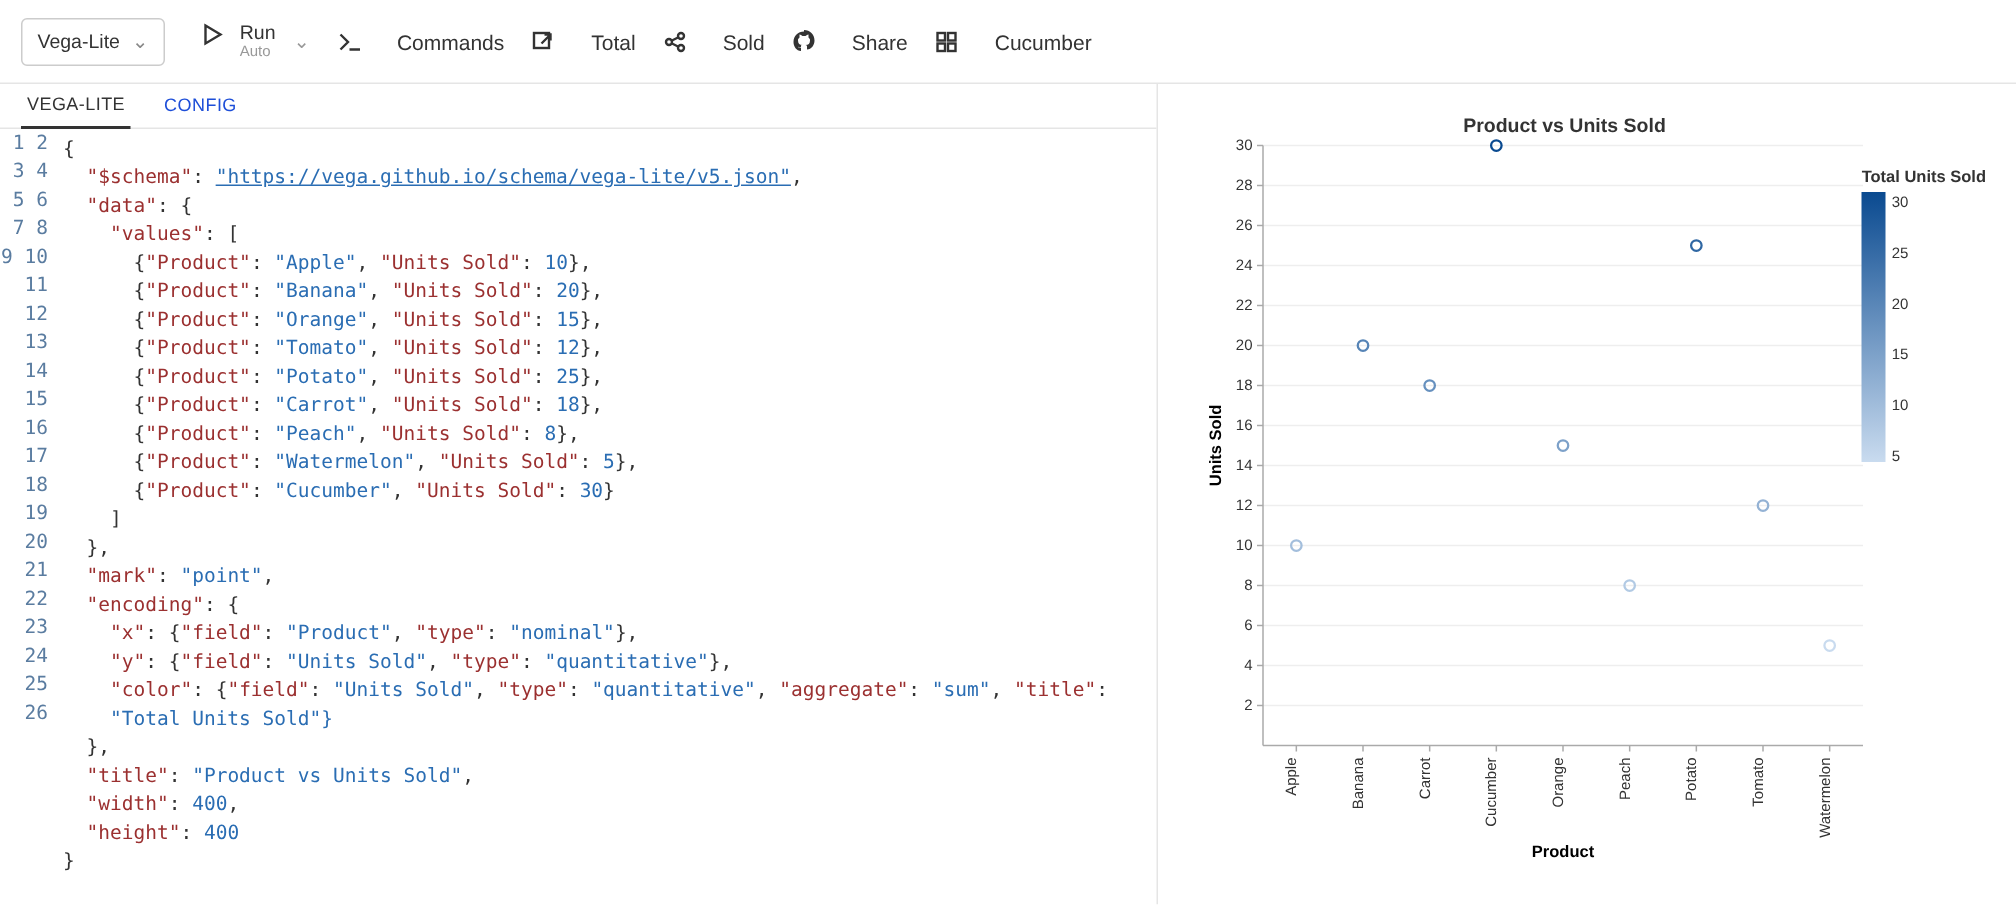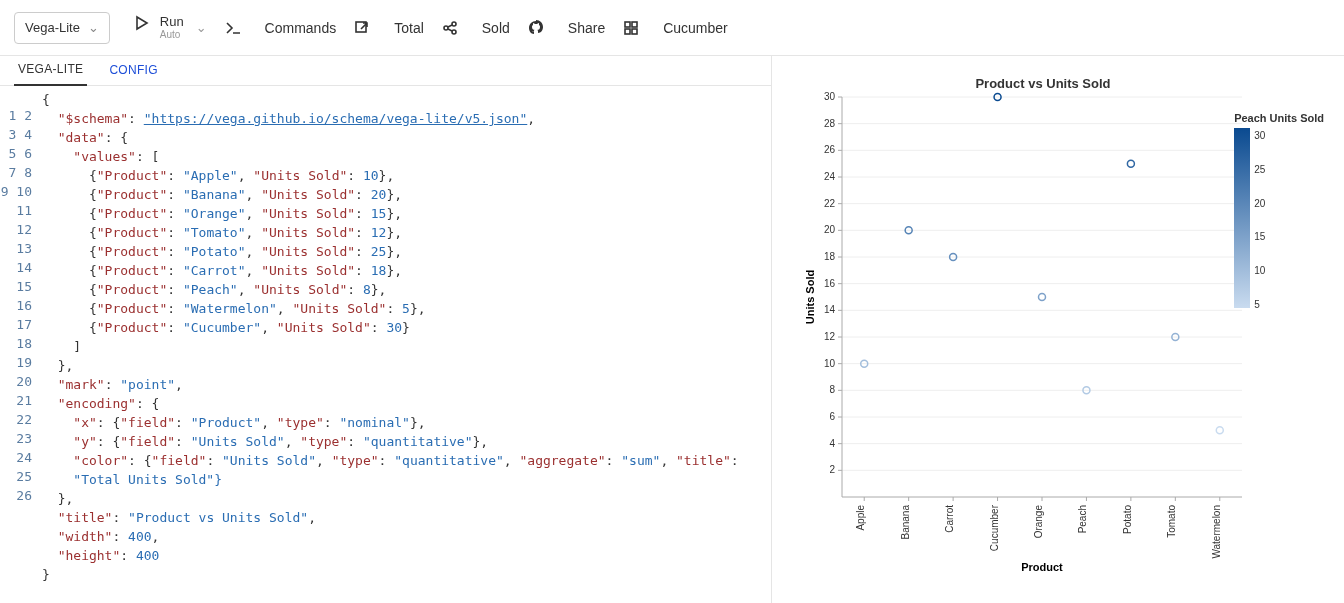--- a/index.html
+++ b/index.html
@@ -22,21 +22,21 @@
 .left { width: 772px; border-right: 1px solid #e5e5e5; display: flex; flex-direction: column; }
 .right { flex: 1; padding: 20px 20px 0 30px; position: relative; }
 
 
 .tabs { height: 30px; display: flex; align-items: flex-end; padding-left: 14px; gap: 18px; border-bottom: 1px solid #e5e5e5; font-size: 12px; }
 .tab { padding: 6px 4px 8px; color: #1d4ed8; cursor: pointer; letter-spacing: .3px; }
 .tab.active { color: #333; border-bottom: 2px solid #333; margin-bottom: -1px; }
 
 
 .editor { flex: 1; display: flex; font-family: "Consolas", "Monaco", monospace; font-size: 13px; line-height: 19px; overflow: auto; }
-.gutter { width: 42px; text-align: right; color: #5a7ca0; padding: 20px 10px 4px 0; user-select: none; }
+.gutter { width: 42px; text-align: right; color: #5a7ca0; padding: 0 10px 4px 0; user-select: none; }
 .code { flex: 1; padding: 4px 0; white-space: pre; }
 .tok-key { color: #9b3030; }
 .tok-str { color: #2a6db3; }
 .tok-num { color: #2a6db3; }
 .tok-link { color: #2a6db3; text-decoration: underline; }
 .tok-punc { color: #333; }
 
 
 .chart-title { text-align: center; font-weight: 600; font-size: 13px; margin-left: -40px; }
 .chart-wrap { position: relative; }
@@ -257,21 +257,21 @@
           <circle class="pt" cx="151.11111111111111" cy="166" r="3.5" stroke="rgb(102,144,190)"></circle>
           <circle class="pt" cx="195.55555555555554" cy="6" r="3.5" stroke="rgb(10,74,144)"></circle>
           <circle class="pt" cx="240" cy="206" r="3.5" stroke="rgb(125,161,201)"></circle>
           <circle class="pt" cx="284.44444444444446" cy="299.3333333333333" r="3.5" stroke="rgb(178,202,228)"></circle>
           <circle class="pt" cx="328.88888888888886" cy="72.66666666666663" r="3.5" stroke="rgb(48,103,163)"></circle>
           <circle class="pt" cx="373.3333333333333" cy="246" r="3.5" stroke="rgb(148,178,212)"></circle>
           <circle class="pt" cx="417.77777777777777" cy="339.33333333333337" r="3.5" stroke="rgb(201,219,239)"></circle>
         </svg>
     </div>
     <div class="legend">
-      <div class="legend-title">Peach Units Sold</div>
+      <div class="legend-title">Total Units Sold</div>
       <div class="legend-bar"></div>
       <div class="legend-ticks" id="legend-ticks">
           <span>30</span>
           <span>25</span>
           <span>20</span>
           <span>15</span>
           <span>10</span>
           <span>5</span>
         </div>
     </div>

